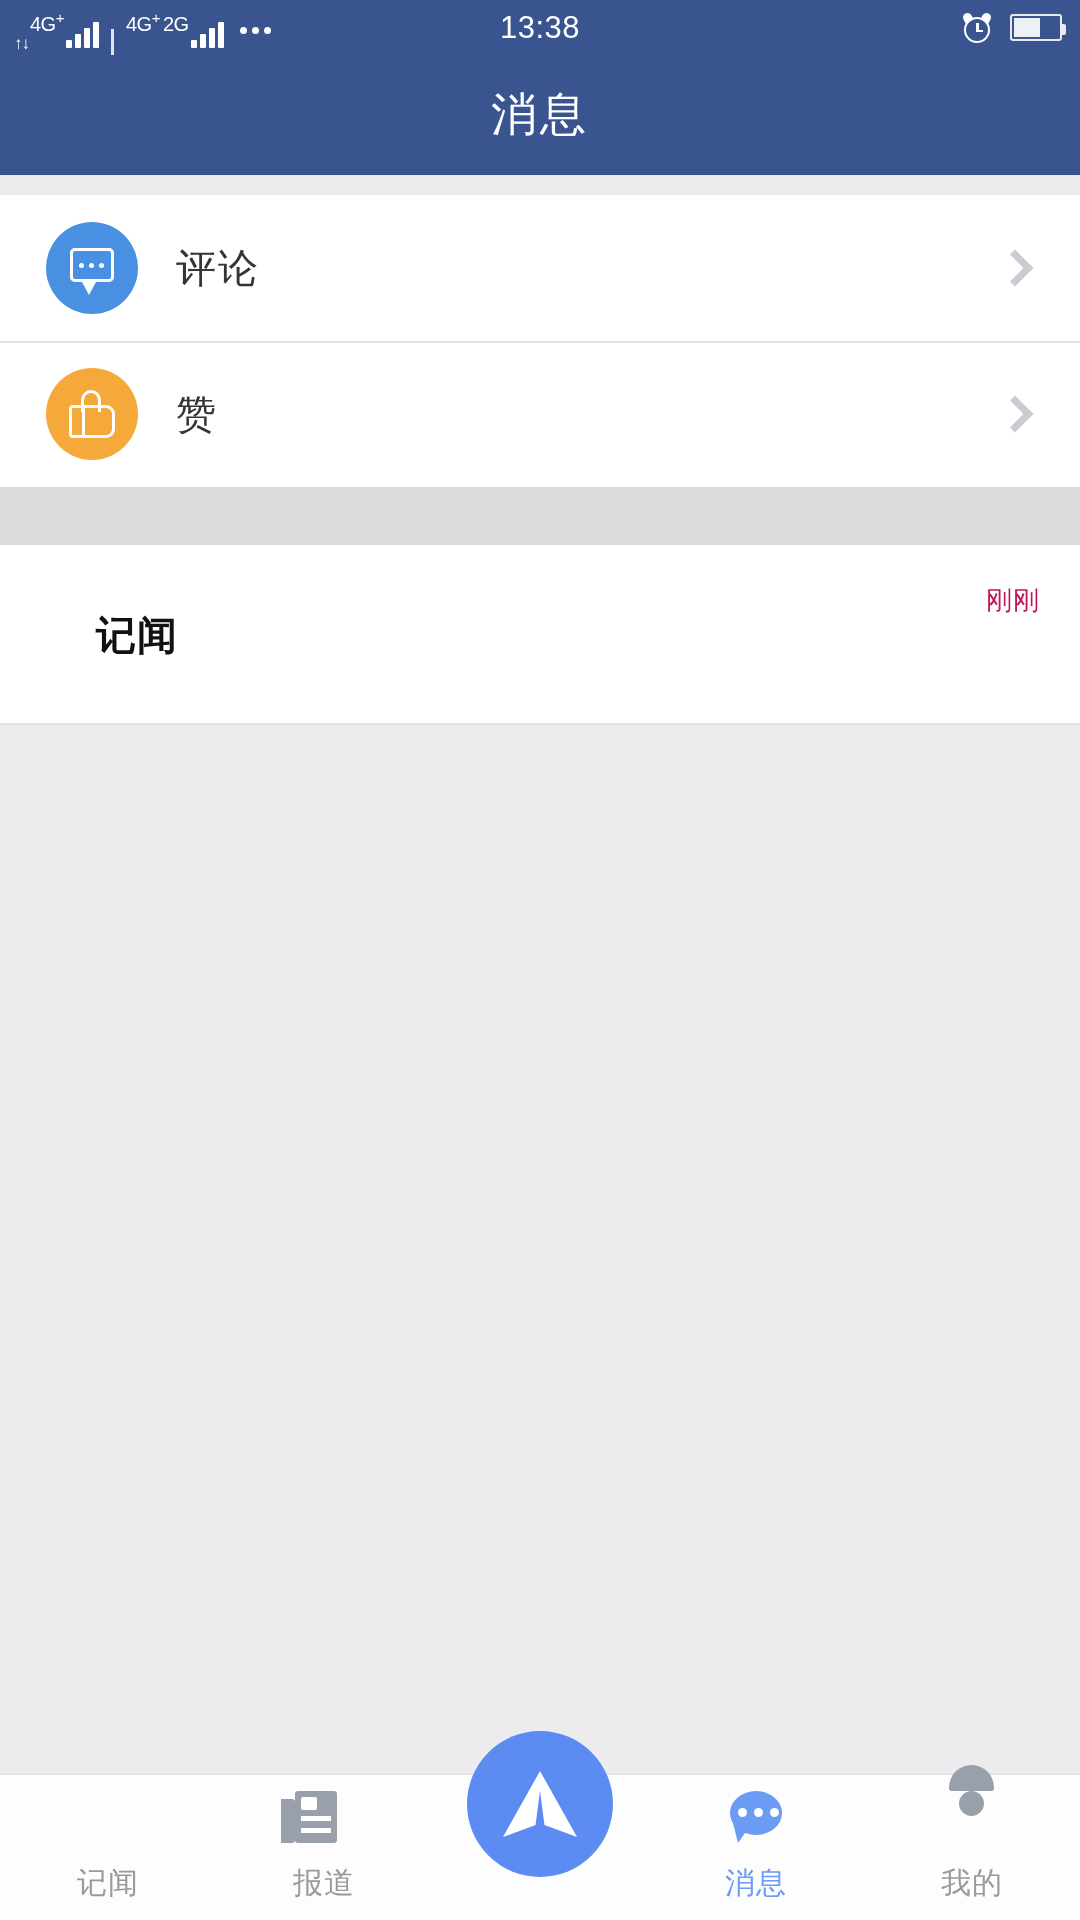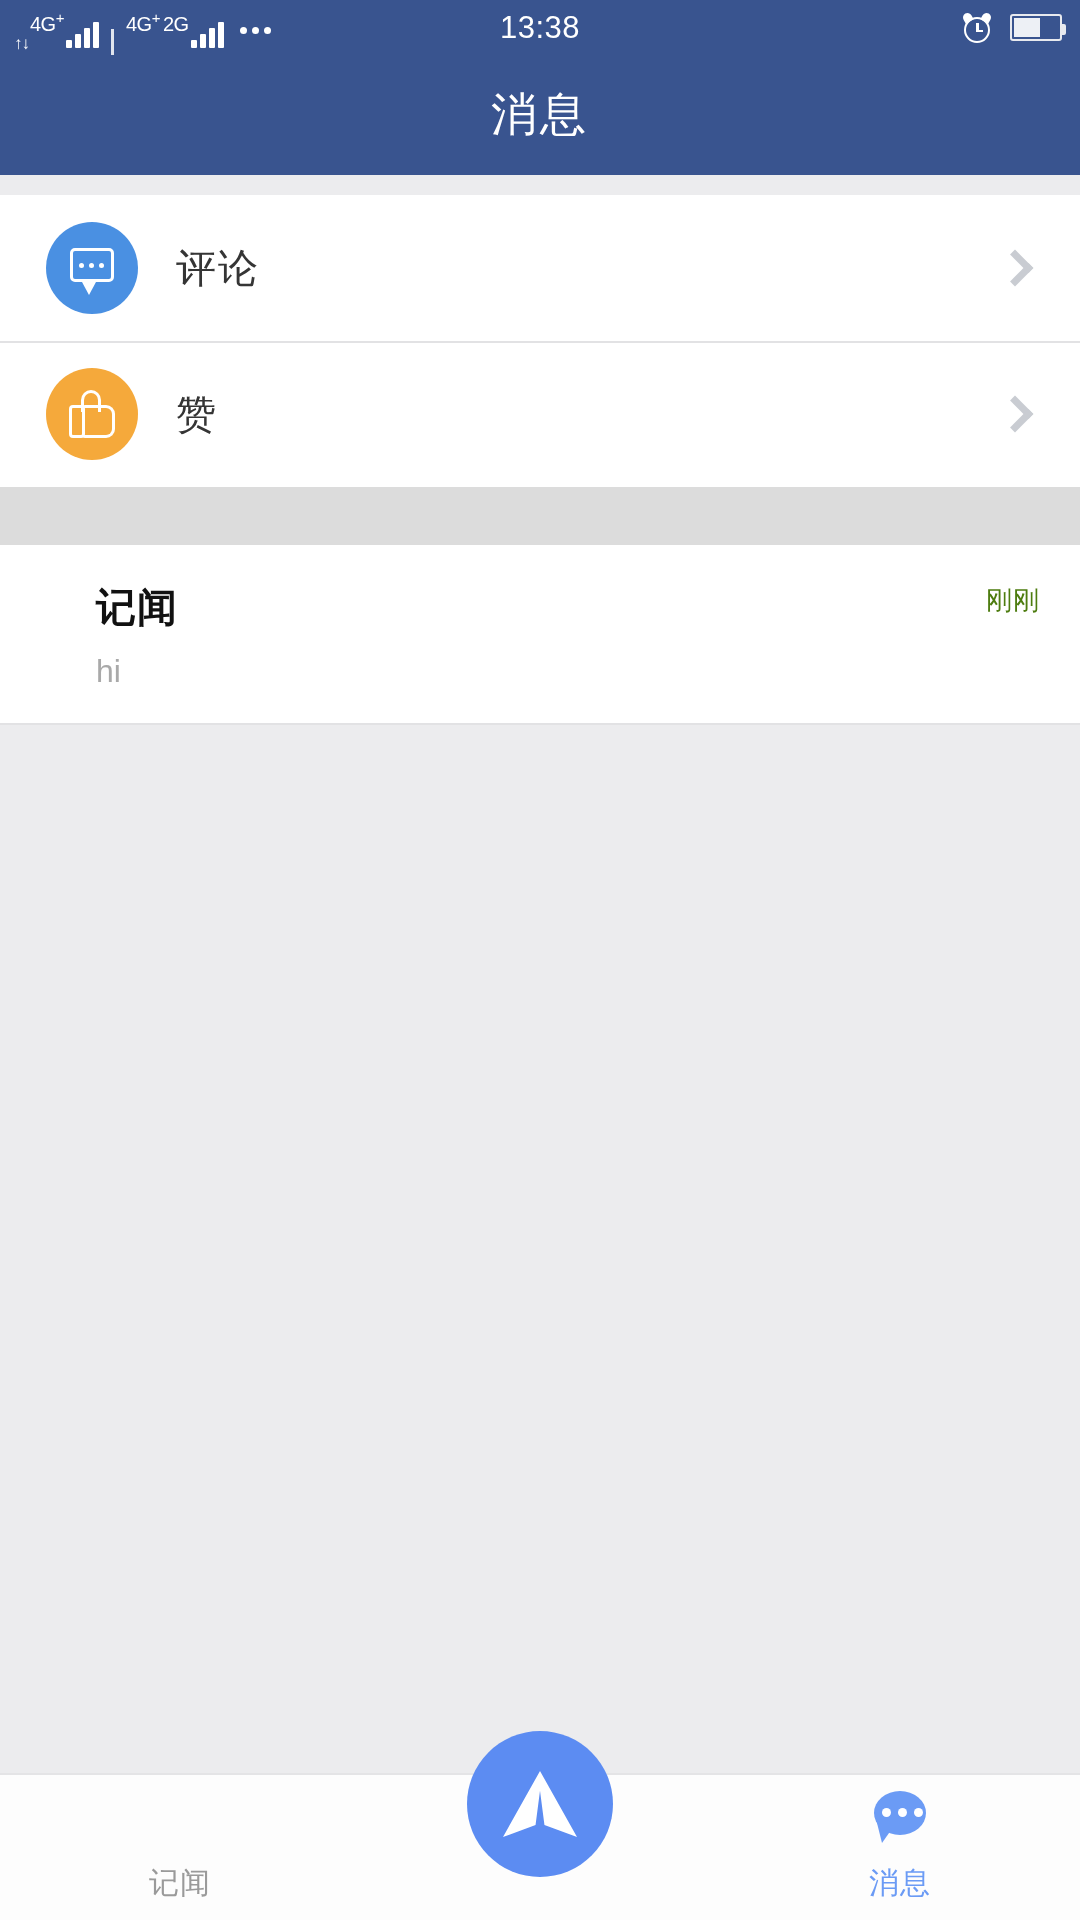--- a/index.html
+++ b/index.html
@@ -115,21 +115,21 @@
     border-left:11px solid transparent; border-right:20px solid transparent; border-top:34px solid #fff;
     transform:rotate(6deg);
   }
   .avatar .brand {
     position:absolute; left:0; top:44px; width:136px; text-align:center;
     color:#2B5CA8; font-size:26px; font-weight:bold; letter-spacing:-.5px;
   }
   .msg-body { flex:1 1 auto; margin-left:52px; min-width:0; }
   .msg-name { font-size:40px; font-weight:bold; color:#111; letter-spacing:1px; }
   .msg-preview { font-size:32px; color:#A9A9A9; margin-top:18px; }
-  .msg-time { font-size:26px; color:#4d7c0f; flex:0 0 auto; align-self:flex-start; margin-top:38px; letter-spacing:1px; }
+  .msg-time { font-size:26px; color:#be185d; flex:0 0 auto; align-self:flex-start; margin-top:38px; letter-spacing:1px; }
   .msg-row:after { content:""; position:absolute; left:0; right:0; bottom:0; height:2px; background:#E2E2E4; }
 
   
   .tabbar {
     position:absolute; left:0; bottom:0; width:1080px; height:147px;
     background:#FDFDFD; border-top:2px solid #E4E4E6; display:flex;
   }
   .tab { flex:1 1 0; display:flex; flex-direction:column; align-items:center; justify-content:center; gap:14px; position:relative; }
   .tab-label { font-size:30px; color:#9A9A9A; letter-spacing:1px; }
   .tab.active .tab-label { color:#6B9BF5; }
@@ -264,50 +264,61 @@
         <span class="chev"></span>
       </div>
 
     </div>
 
     <div class="band"></div>
 
     <div class="msg-row">
       <span class="msg-body">
         <span class="msg-name" style="display:block">记闻</span>
-        <span class="msg-preview" style="display:block">hi</span>
       </span>
       <span class="msg-time">刚刚</span>
     </div>
   </div>
 
   <div class="tabbar">
 
     <div class="tab">
       <span class="tab-ico">
         <span class="ic-globe"></span>
       </span>
       <span class="tab-label">记闻</span>
     </div>
 
+    <div class="tab">
+      <span class="tab-ico">
+        <span class="ic-news"><span class="fold"></span><span class="page"></span><span class="sq"></span><span class="l1"></span><span class="l2"></span></span>
+      </span>
+      <span class="tab-label">报道</span>
+    </div>
 
     <div class="tab-center">
       <span class="fab">
         <span class="plane">
             <span class="wing"></span>
           </span>
       </span>
     </div>
 
     <div class="tab active">
       <span class="tab-ico">
         <span class="ic-chat"><span class="tt"></span><span class="bb"></span><span class="dots">
               <i></i>
               <i></i>
               <i></i>
             </span></span>
       </span>
       <span class="tab-label">消息</span>
     </div>
 
+    <div class="tab">
+      <span class="tab-ico">
+        <span class="ic-user"><span class="head"></span><span class="torso"></span></span>
+      </span>
+      <span class="tab-label">我的</span>
+    </div>
   </div>
 
 </div>
 
 </body></html>

